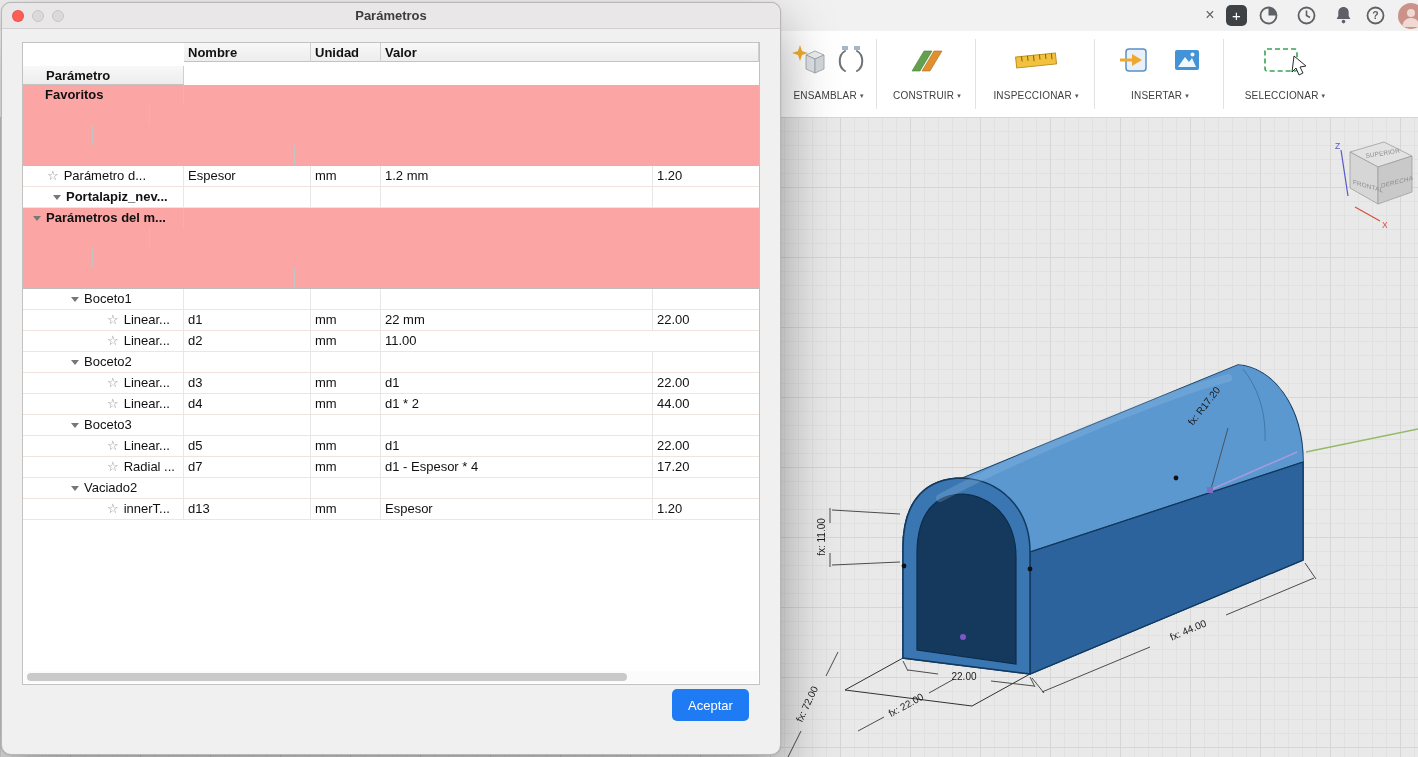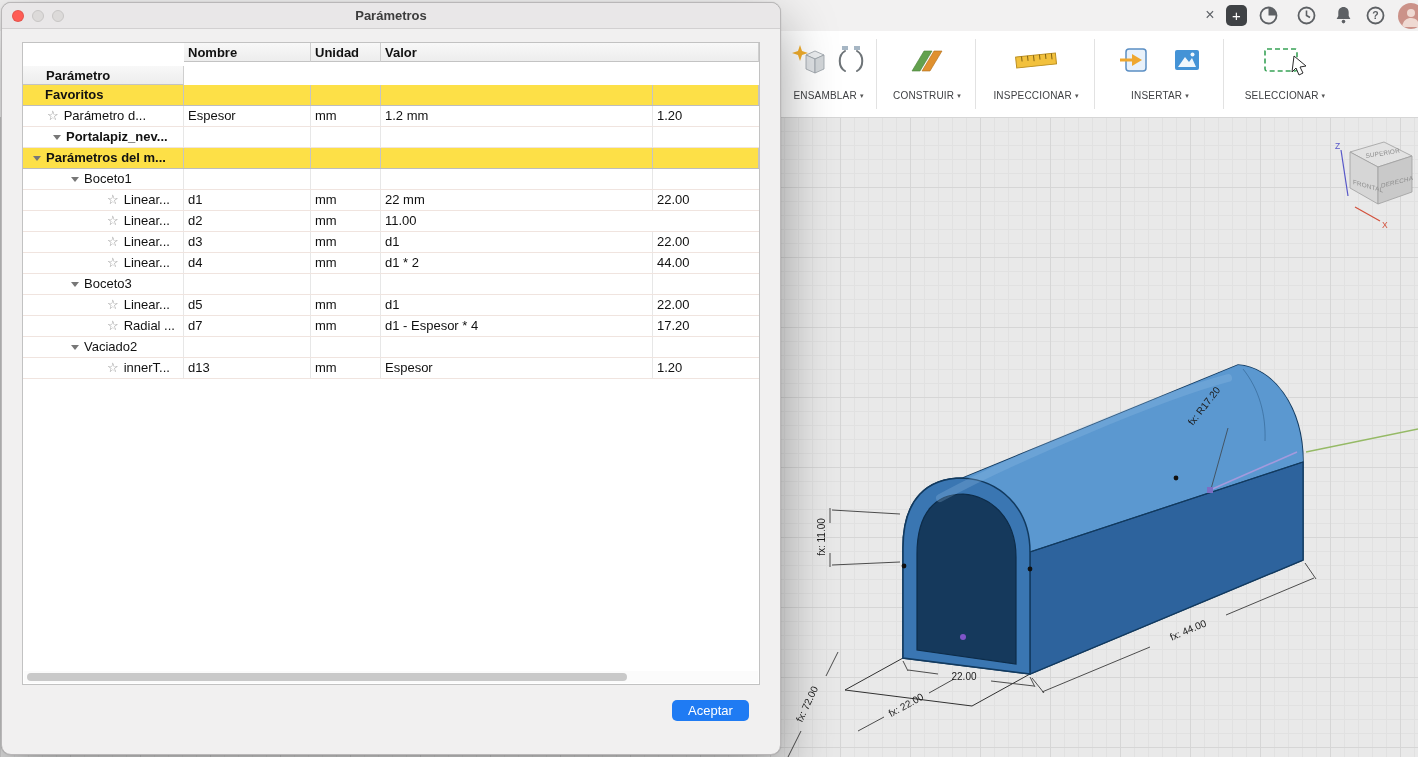--- a/index.html
+++ b/index.html
@@ -56,34 +56,34 @@
   .trow,.thead{display:flex;}
   .cell{height:20px;line-height:20px;font-size:13px;color:#111;overflow:hidden;
         white-space:nowrap;border-right:1px solid #e7e7e7;box-sizing:border-box;flex:none;}
   .c0{width:161px;} .c1{width:127px;padding-left:4px;} .c2{width:70px;padding-left:4px;}
   .c3{width:272px;padding-left:4px;} .c4{flex:1;padding-left:4px;border-right:none;}
   .thead .cell{height:19px;line-height:19px;font-weight:700;
                background:linear-gradient(#f8f8f8,#ededed);
                border-right:1px solid #cfcfcf;border-bottom:1px solid #c3c3c3;}
   .thead .c0{padding-left:23px;margin-top:23px;}
   .trow{background:#fff;border-bottom:1px solid #f0e4df;}
-  .trow.sec{background:#fde047;border-bottom:1px solid #bdbdbd;}
+  .trow.sec{background:#fca5a5;border-bottom:1px solid #bdbdbd;flex-direction:column;}
   .trow.sec .cell{border-right:1px solid #c4c4c4;}
   .lbl.b{font-weight:700;}
   .chev{display:inline-block;width:0;height:0;border-left:4px solid transparent;
         border-right:4px solid transparent;border-top:5px solid #777;margin-right:5px;
         vertical-align:1px;}
   .star{color:#8f8f8f;font-size:13px;margin-right:5px;}
   .addp{display:inline-block;width:13px;height:13px;border:1px solid #9a9a9a;background:#fdfdfd;
         color:#3f8f3f;font-size:11px;line-height:12px;font-weight:700;text-align:center;
         border-radius:2px;margin-left:6px;vertical-align:-2px;box-sizing:border-box;}
   .hscroll{position:absolute;left:1px;right:1px;bottom:1px;height:12px;background:#fbfbfb;}
   .hthumb{position:absolute;left:3px;top:2px;width:600px;height:8px;border-radius:4px;
           background:#c9c9c9;}
-  .accept{position:absolute;right:31px;bottom:33px;width:77px;height:21px;background:#1f7bf3;
+  .accept{position:absolute;right:31px;bottom:33px;width:77px;height:32px;background:#1f7bf3;
           color:#fff;border:none;border-radius:5px;font-size:13px;font-family:inherit;padding:0;}
 </style>
 </head>
 <body>
 
 <div class="tabbar">
   <span class="tabclose">×</span>
   <button class="addtab">+</button>
   <span class="ticon" style="left:1257px">
     <svg width="23" height="23" viewBox="0 0 23 23">
@@ -315,20 +315,27 @@
           <div class="cell c3">22 mm</div>
           <div class="cell c4">22.00</div>
         </div>
         <div class="trow">
           <div class="cell c0" style="padding-left: 84px;"><span class="star">☆</span><span class="lbl">Linear...</span></div>
           <div class="cell c1">d2</div>
           <div class="cell c2">mm</div>
           <div class="cell c4">11.00</div>
         </div>
         <div class="trow">
+          <div class="cell c0" style="padding-left: 48px;"><span class="chev"></span><span class="lbl">Boceto2</span></div>
+          <div class="cell c1"></div>
+          <div class="cell c2"></div>
+          <div class="cell c3"></div>
+          <div class="cell c4"></div>
+        </div>
+        <div class="trow">
           <div class="cell c0" style="padding-left: 84px;"><span class="star">☆</span><span class="lbl">Linear...</span></div>
           <div class="cell c1">d3</div>
           <div class="cell c2">mm</div>
           <div class="cell c3">d1</div>
           <div class="cell c4">22.00</div>
         </div>
         <div class="trow">
           <div class="cell c0" style="padding-left: 84px;"><span class="star">☆</span><span class="lbl">Linear...</span></div>
           <div class="cell c1">d4</div>
           <div class="cell c2">mm</div>

